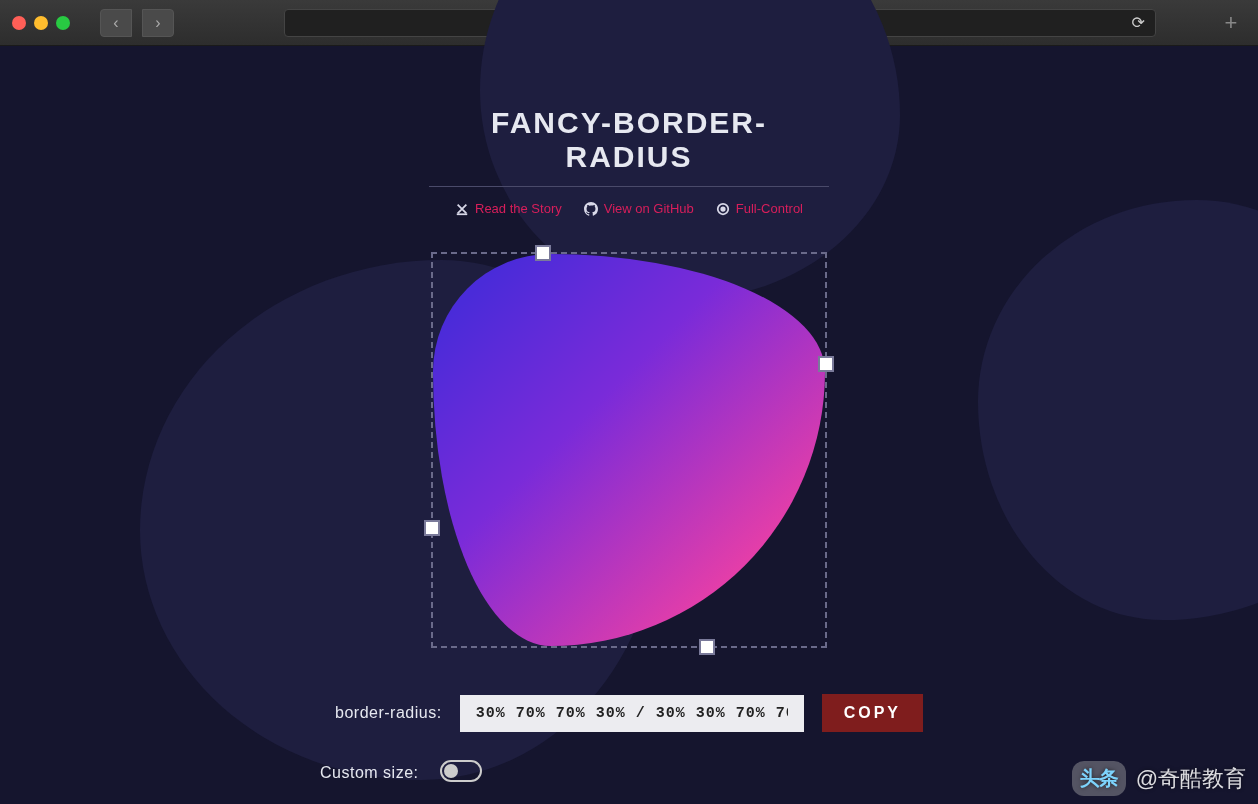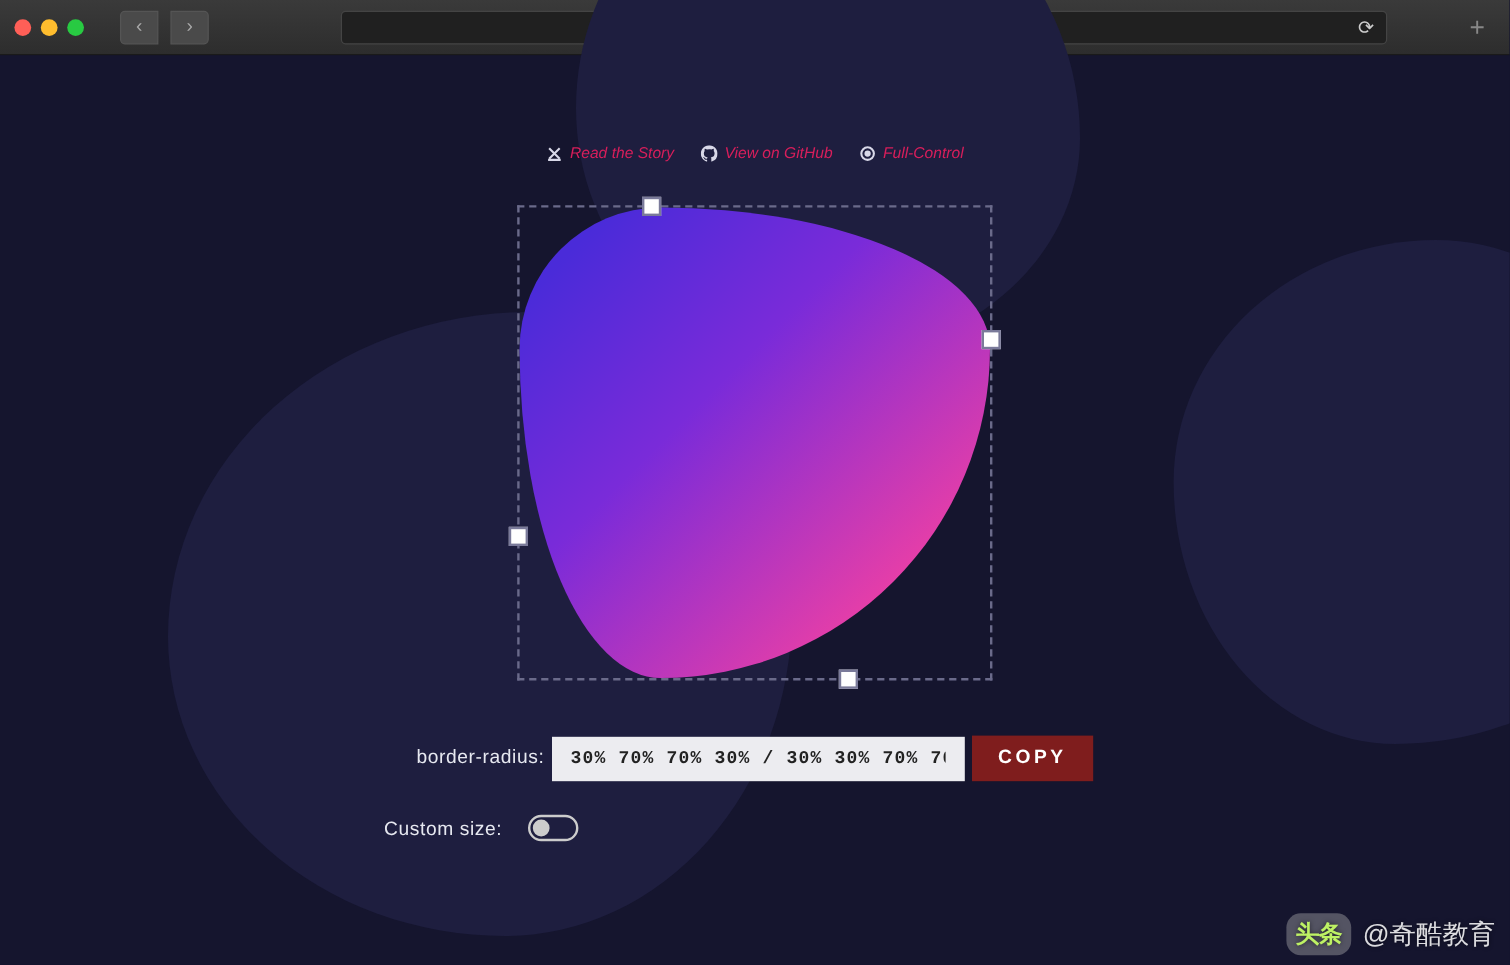--- a/index.html
+++ b/index.html
@@ -90,21 +90,20 @@
       margin-top: 14px;
       font-size: 13px;
       position: relative;
       z-index: 3;
     }
     .link {
       color: #d81e5b;
       display: flex;
       align-items: center;
       gap: 6px;
-      font-style: italic;
     }
     .link-icon {
       width: 14px; height: 14px;
       display: inline-flex;
       align-items: center; justify-content: center;
       color: #d8d8e8;
     }
     
     .editor {
       position: relative;
@@ -127,21 +126,21 @@
       border: 2px solid #7a7a9a;
     }
     .h-top { top: -9px; left: 28%; transform: translateX(-50%); }
     .h-right { right: -9px; top: 28%; transform: translateY(-50%); }
     .h-bottom { bottom: -9px; left: 70%; transform: translateX(-50%); }
     .h-left { left: -9px; top: 70%; transform: translateY(-50%); }
     
     .output {
       display: flex;
       align-items: center;
-      gap: 6px;
+      gap: 18px;
       margin-top: 46px;
       position: relative;
       z-index: 3;
     }
     .label {
       color: #e6e8f0;
       font-size: 16px;
       letter-spacing: 0.5px;
     }
     .code-box {
@@ -199,21 +198,21 @@
       color: #fff;
       font-size: 22px;
       text-shadow: 0 0 4px rgba(0,0,0,0.6);
     }
     .wm-logo {
       background: rgba(180,180,180,0.4);
       border-radius: 12px;
       padding: 4px 8px;
       font-size: 20px;
       font-weight: 700;
-      color: #bef264;
+      color: #7dd3fc;
       letter-spacing: -1px;
     }
     .wm-text { opacity: 0.85; }
   </style>
 </head>
 <body>
 
 <div class="browser-bar">
   <div class="traffic-lights">
     <div class="traffic-light tl-red"></div>
@@ -231,20 +230,21 @@
   </div>
   <div class="new-tab">+</div>
 </div>
 
 <div class="bg-blob blob1"></div>
 <div class="bg-blob blob2"></div>
 <div class="bg-blob blob3"></div>
 
 <div class="page">
 
+  <div class="title">FANCY-BORDER-RADIUS</div>
 
   <div class="links">
     <a class="link">
       <span class="link-icon">
         <svg viewBox="0 0 16 16" width="14" height="14" fill="none" stroke="currentColor" stroke-width="2">
             <path d="M3 3l10 10M13 3L3 13"></path>
             <path d="M2 14h12"></path>
           </svg>
       </span>
       <span>Read the Story</span>

